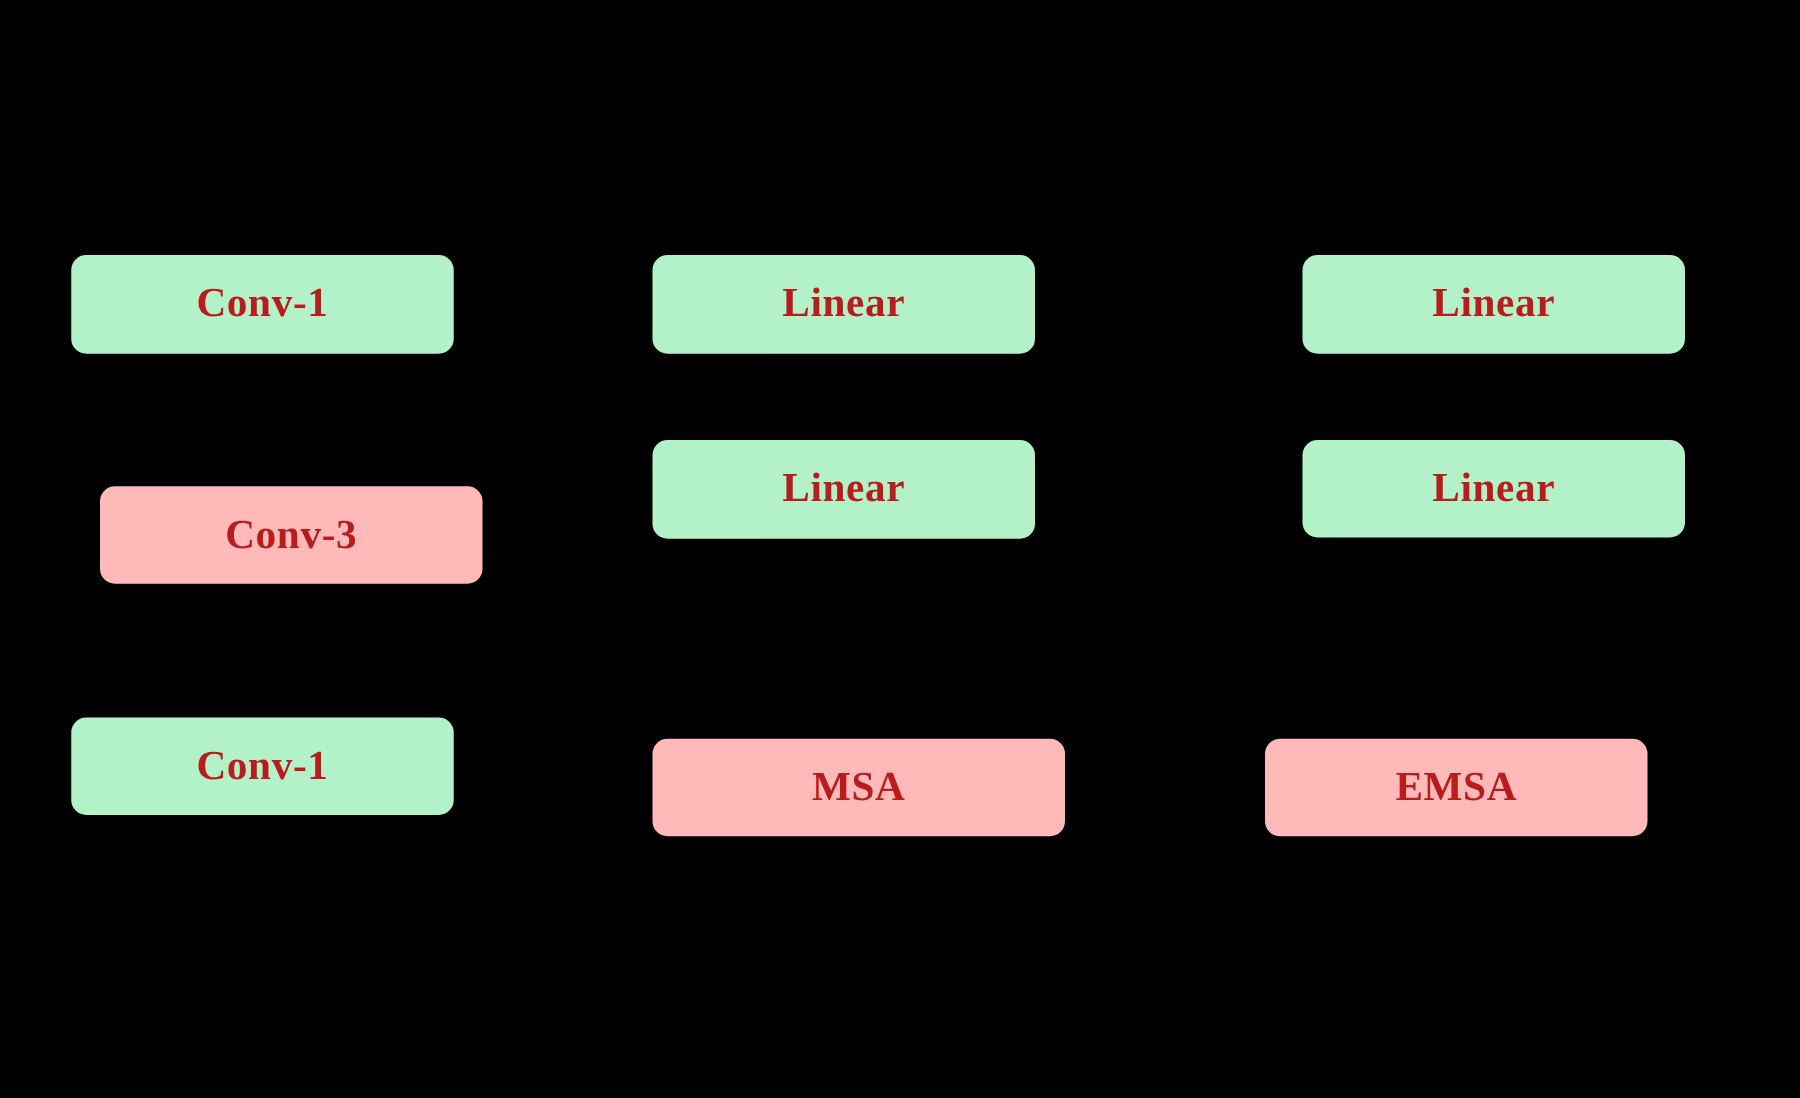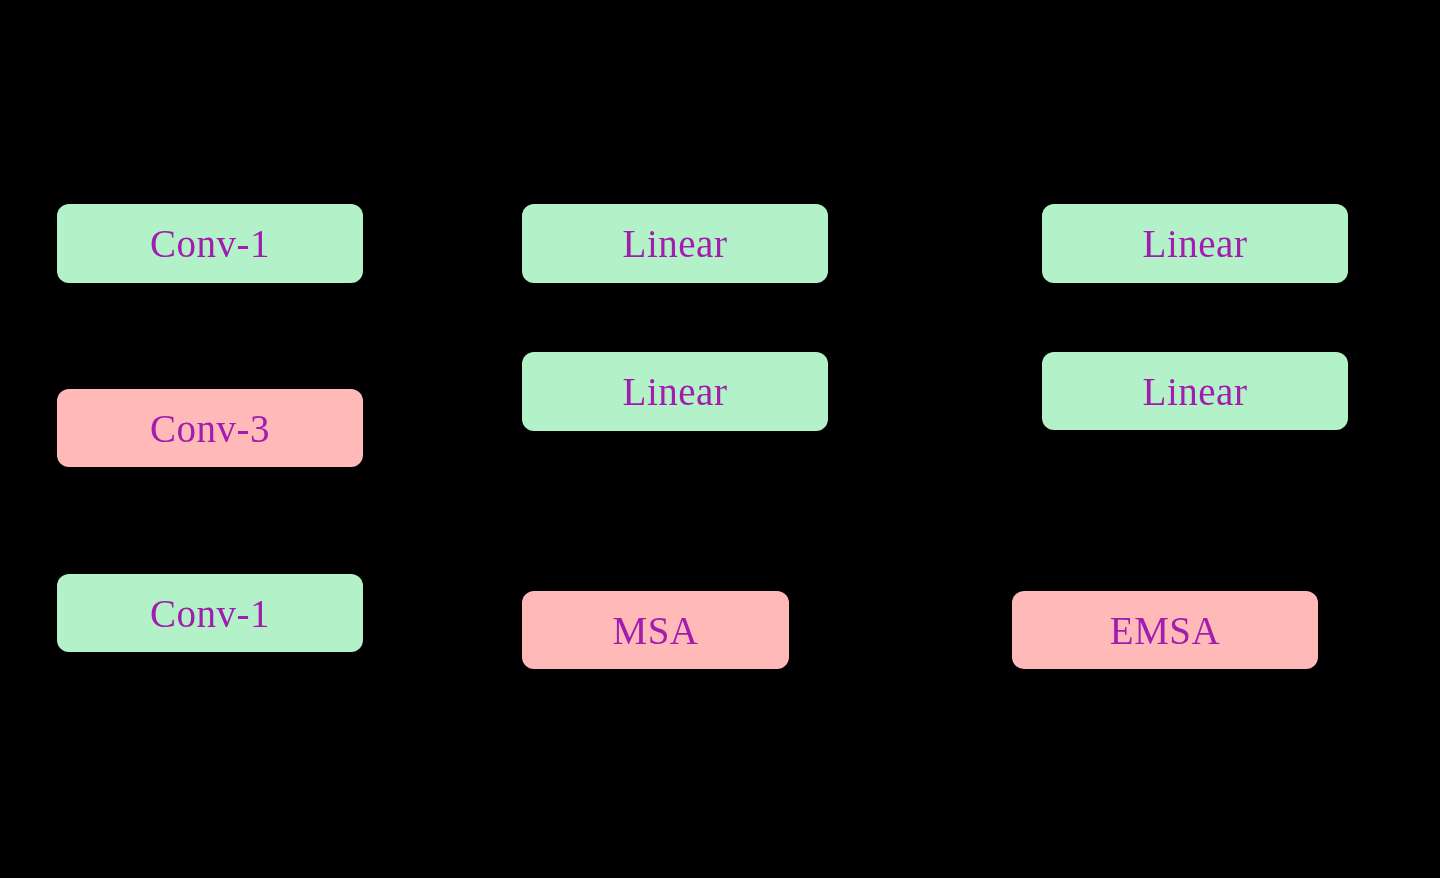--- a/index.html
+++ b/index.html
@@ -16,50 +16,51 @@
     font-family: "Liberation Serif", "DejaVu Serif", serif;
   }
   .block {
     position: absolute;
     border-radius: 12px;
     display: flex;
     align-items: center;
     justify-content: center;
   }
   .block span {
-    color: #a21caf;
-    font-size: 39px;
+    color: #b91c1c;
+    font-size: 33px;
     line-height: 1;
     letter-spacing: 0.5px;
+    font-weight: bold;
   }
   .green { background: #b3f2c9; }
   .pink  { background: #ffb9b9; }
 
   
   #b00 { left: 57px;  top: 204px; width: 306px; height: 79px; }
   #b01 { left: 57px;  top: 389px; width: 306px; height: 78px; }
   #b02 { left: 57px;  top: 574px; width: 306px; height: 78px; }
   
   #b10 { left: 522px; top: 204px; width: 306px; height: 79px; }
   #b11 { left: 522px; top: 352px; width: 306px; height: 79px; }
-  #b12 { left: 522px; top: 591px; width: 267px; height: 78px; }
+  #b12 { left: 522px; top: 591px; width: 330px; height: 78px; }
   
   #b20 { left: 1042px; top: 204px; width: 306px; height: 79px; }
   #b21 { left: 1042px; top: 352px; width: 306px; height: 78px; }
   #b22 { left: 1012px; top: 591px; width: 306px; height: 78px; }
 </style>
 </head>
 <body>
 
 <div id="canvas" style="background: rgb(0, 0, 0);">
 
   <div id="b00" class="block green" style="background: rgb(179, 242, 201);">
     <span>Conv-1</span>
   </div>
-  <div id="b01" class="block pink" style="background: rgb(255, 185, 185);">
+  <div id="b01" class="block pink" style="background: rgb(255, 185, 185); margin-left: 23px;">
     <span>Conv-3</span>
   </div>
   <div id="b02" class="block green" style="background: rgb(179, 242, 201);">
     <span>Conv-1</span>
   </div>
 
   <div id="b10" class="block green" style="background: rgb(179, 242, 201);">
     <span>Linear</span>
   </div>
   <div id="b11" class="block green" style="background: rgb(179, 242, 201);">

